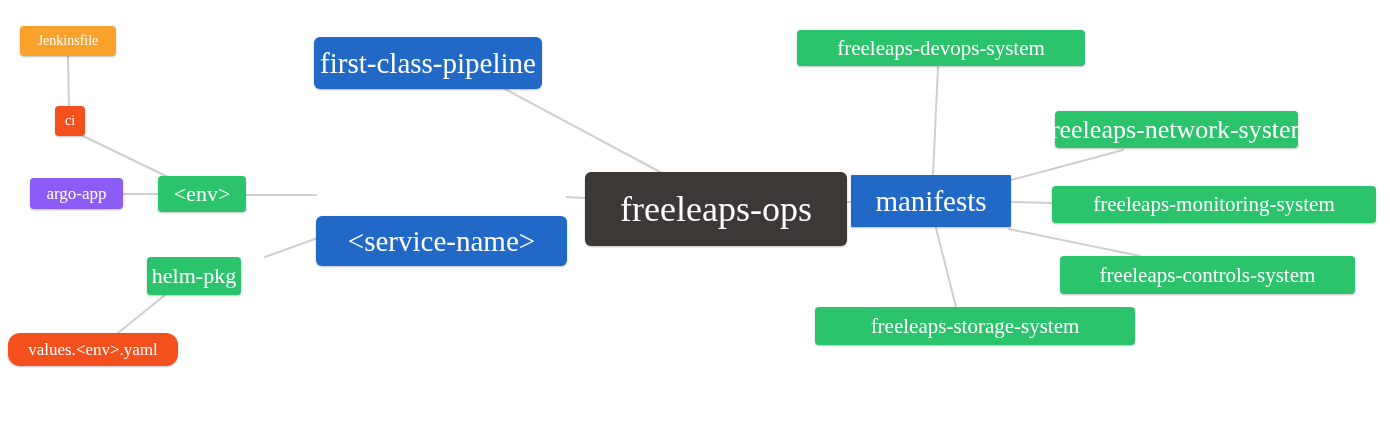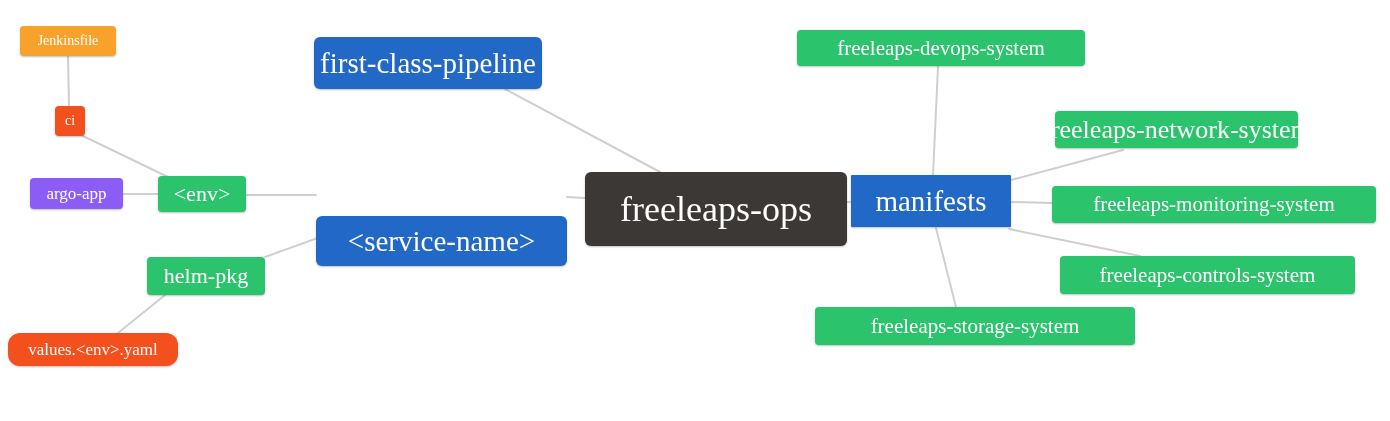--- a/index.html
+++ b/index.html
@@ -50,21 +50,21 @@
       <line x1="1011" y1="180" x2="1123" y2="150" stroke="#CFCFCF" stroke-width="2" stroke-linecap="round"></line>
       <line x1="1011" y1="202" x2="1052" y2="203" stroke="#CFCFCF" stroke-width="2" stroke-linecap="round"></line>
       <line x1="1009" y1="229" x2="1140" y2="256" stroke="#CFCFCF" stroke-width="2" stroke-linecap="round"></line>
       <line x1="936" y1="228" x2="956" y2="307" stroke="#CFCFCF" stroke-width="2" stroke-linecap="round"></line>
     </svg>
   <div id="nodes-layer">
       <div class="node" style="left: 20px; top: 26px; width: 96px; height: 30px; font-size: 14px; background: rgb(248, 161, 43); color: rgb(255, 255, 255); border-radius: 4px;">Jenkinsfile</div>
       <div class="node" style="left: 55px; top: 106px; width: 30px; height: 30px; font-size: 14px; background: rgb(244, 80, 30); color: rgb(255, 255, 255); border-radius: 4px;">ci</div>
       <div class="node" style="left: 30px; top: 178px; width: 93px; height: 31px; font-size: 17px; background: #8b5cf6; color: rgb(255, 255, 255); border-radius: 4px;">argo-app</div>
       <div class="node" style="left: 158px; top: 176px; width: 88px; height: 36px; font-size: 22px; background: rgb(43, 195, 108); color: rgb(255, 255, 255); border-radius: 4px;">&lt;env&gt;</div>
-      <div class="node" style="left: 147px; top: 257px; width: 118px; height: 38px; font-size: 22px; background: rgb(43, 195, 108); color: rgb(255, 255, 255); border-radius: 4px;">helm-pkg</div>
+      <div class="node" style="left: 147px; top: 257px; width: 94px; height: 38px; font-size: 22px; background: rgb(43, 195, 108); color: rgb(255, 255, 255); border-radius: 4px;">helm-pkg</div>
       <div class="node" style="left: 8px; top: 333px; width: 170px; height: 33px; font-size: 17px; background: rgb(244, 80, 30); color: rgb(255, 255, 255); border-radius: 12px;">values.&lt;env&gt;.yaml</div>
       <div class="node" style="left: 314px; top: 37px; width: 228px; height: 52px; font-size: 29px; background: rgb(34, 105, 199); color: rgb(255, 255, 255); border-radius: 6px;">first-class-pipeline</div>
       <div class="node" style="left: 316px; top: 172px; width: 251px; height: 50px; font-size: 29px; background: rgb(34, 105, 199); color: rgb(255, 255, 255); border-radius: 6px; margin-top: 44px;">&lt;service-name&gt;</div>
       <div class="node" style="left: 585px; top: 172px; width: 262px; height: 74px; font-size: 36px; background: rgb(59, 56, 53); color: rgb(255, 255, 255); border-radius: 6px;">freeleaps-ops</div>
       <div class="node" style="left: 851px; top: 175px; width: 160px; height: 52px; font-size: 29px; background: rgb(34, 105, 199); color: rgb(255, 255, 255); border-radius: 1px;">manifests</div>
       <div class="node" style="left: 797px; top: 30px; width: 288px; height: 36px; font-size: 21px; background: rgb(43, 195, 108); color: rgb(255, 255, 255); border-radius: 4px;">freeleaps-devops-system</div>
       <div class="node" style="left: 1055px; top: 111px; width: 243px; height: 37px; font-size: 26px; background: rgb(43, 195, 108); color: rgb(255, 255, 255); border-radius: 4px;">freeleaps-network-system</div>
       <div class="node" style="left: 1052px; top: 186px; width: 324px; height: 37px; font-size: 21px; background: rgb(43, 195, 108); color: rgb(255, 255, 255); border-radius: 4px;">freeleaps-monitoring-system</div>
       <div class="node" style="left: 1060px; top: 256px; width: 295px; height: 38px; font-size: 21px; background: rgb(43, 195, 108); color: rgb(255, 255, 255); border-radius: 4px;">freeleaps-controls-system</div>
       <div class="node" style="left: 815px; top: 307px; width: 320px; height: 38px; font-size: 21px; background: rgb(43, 195, 108); color: rgb(255, 255, 255); border-radius: 4px;">freeleaps-storage-system</div>

